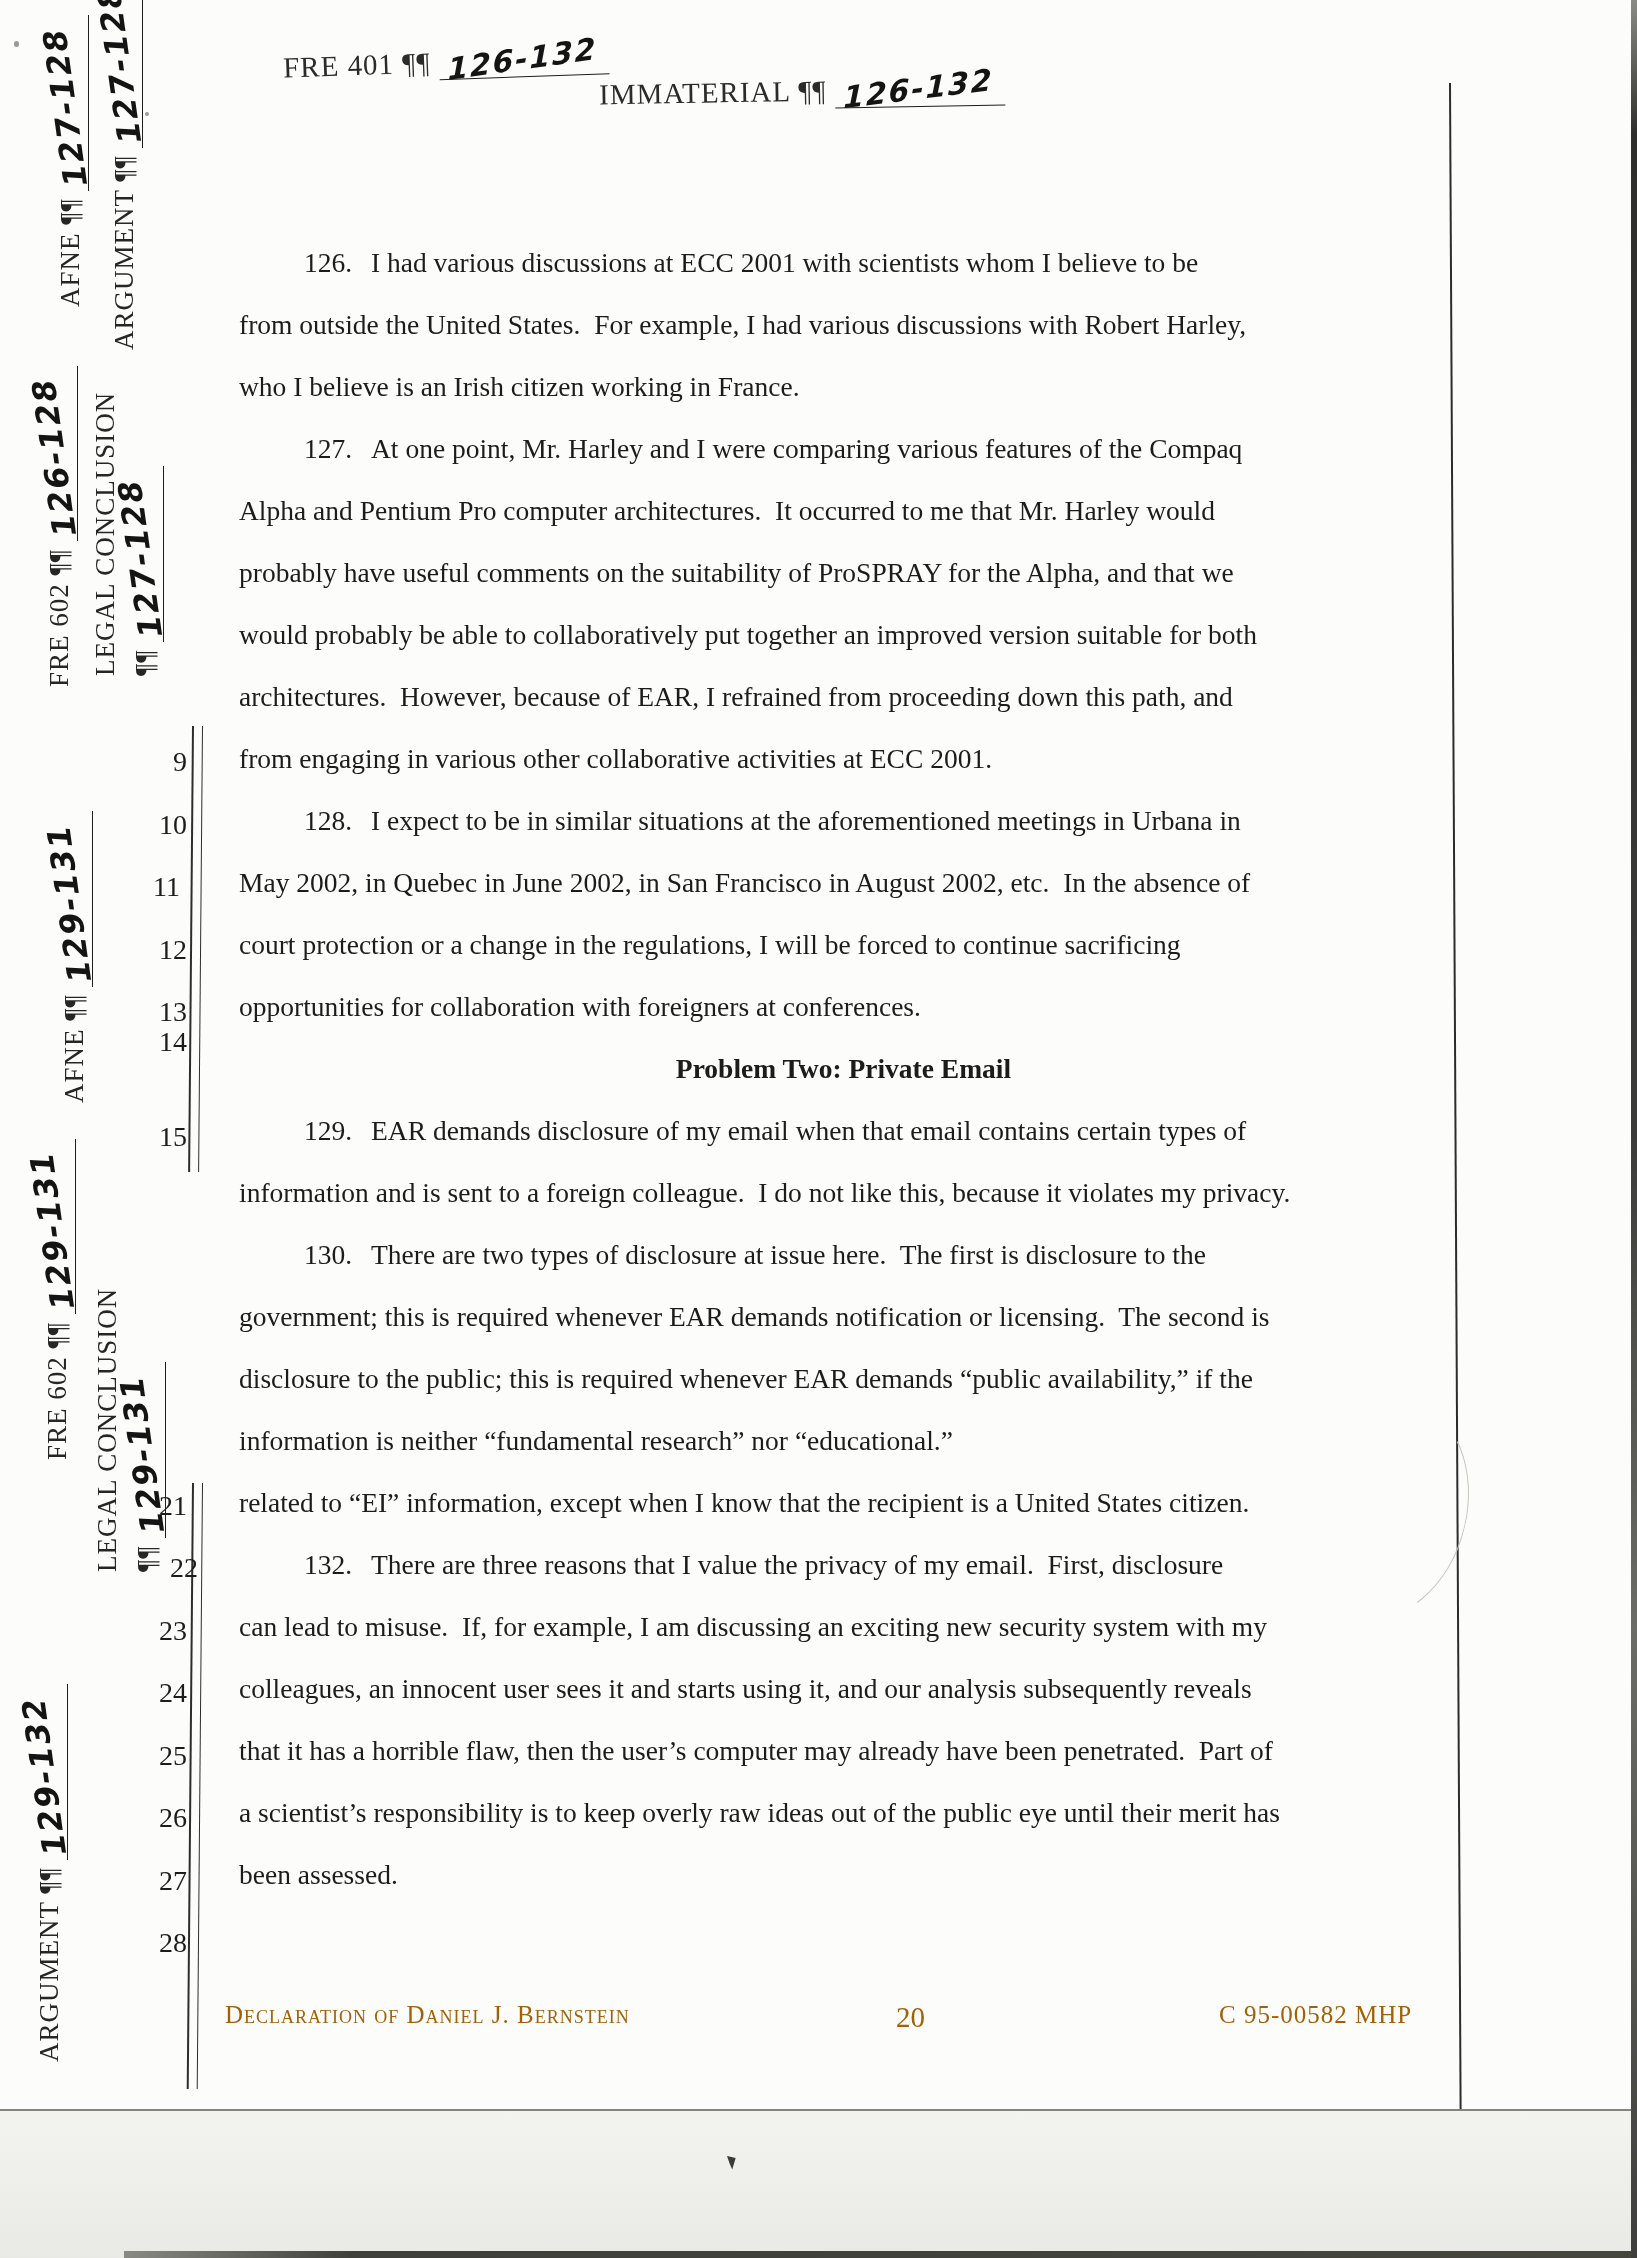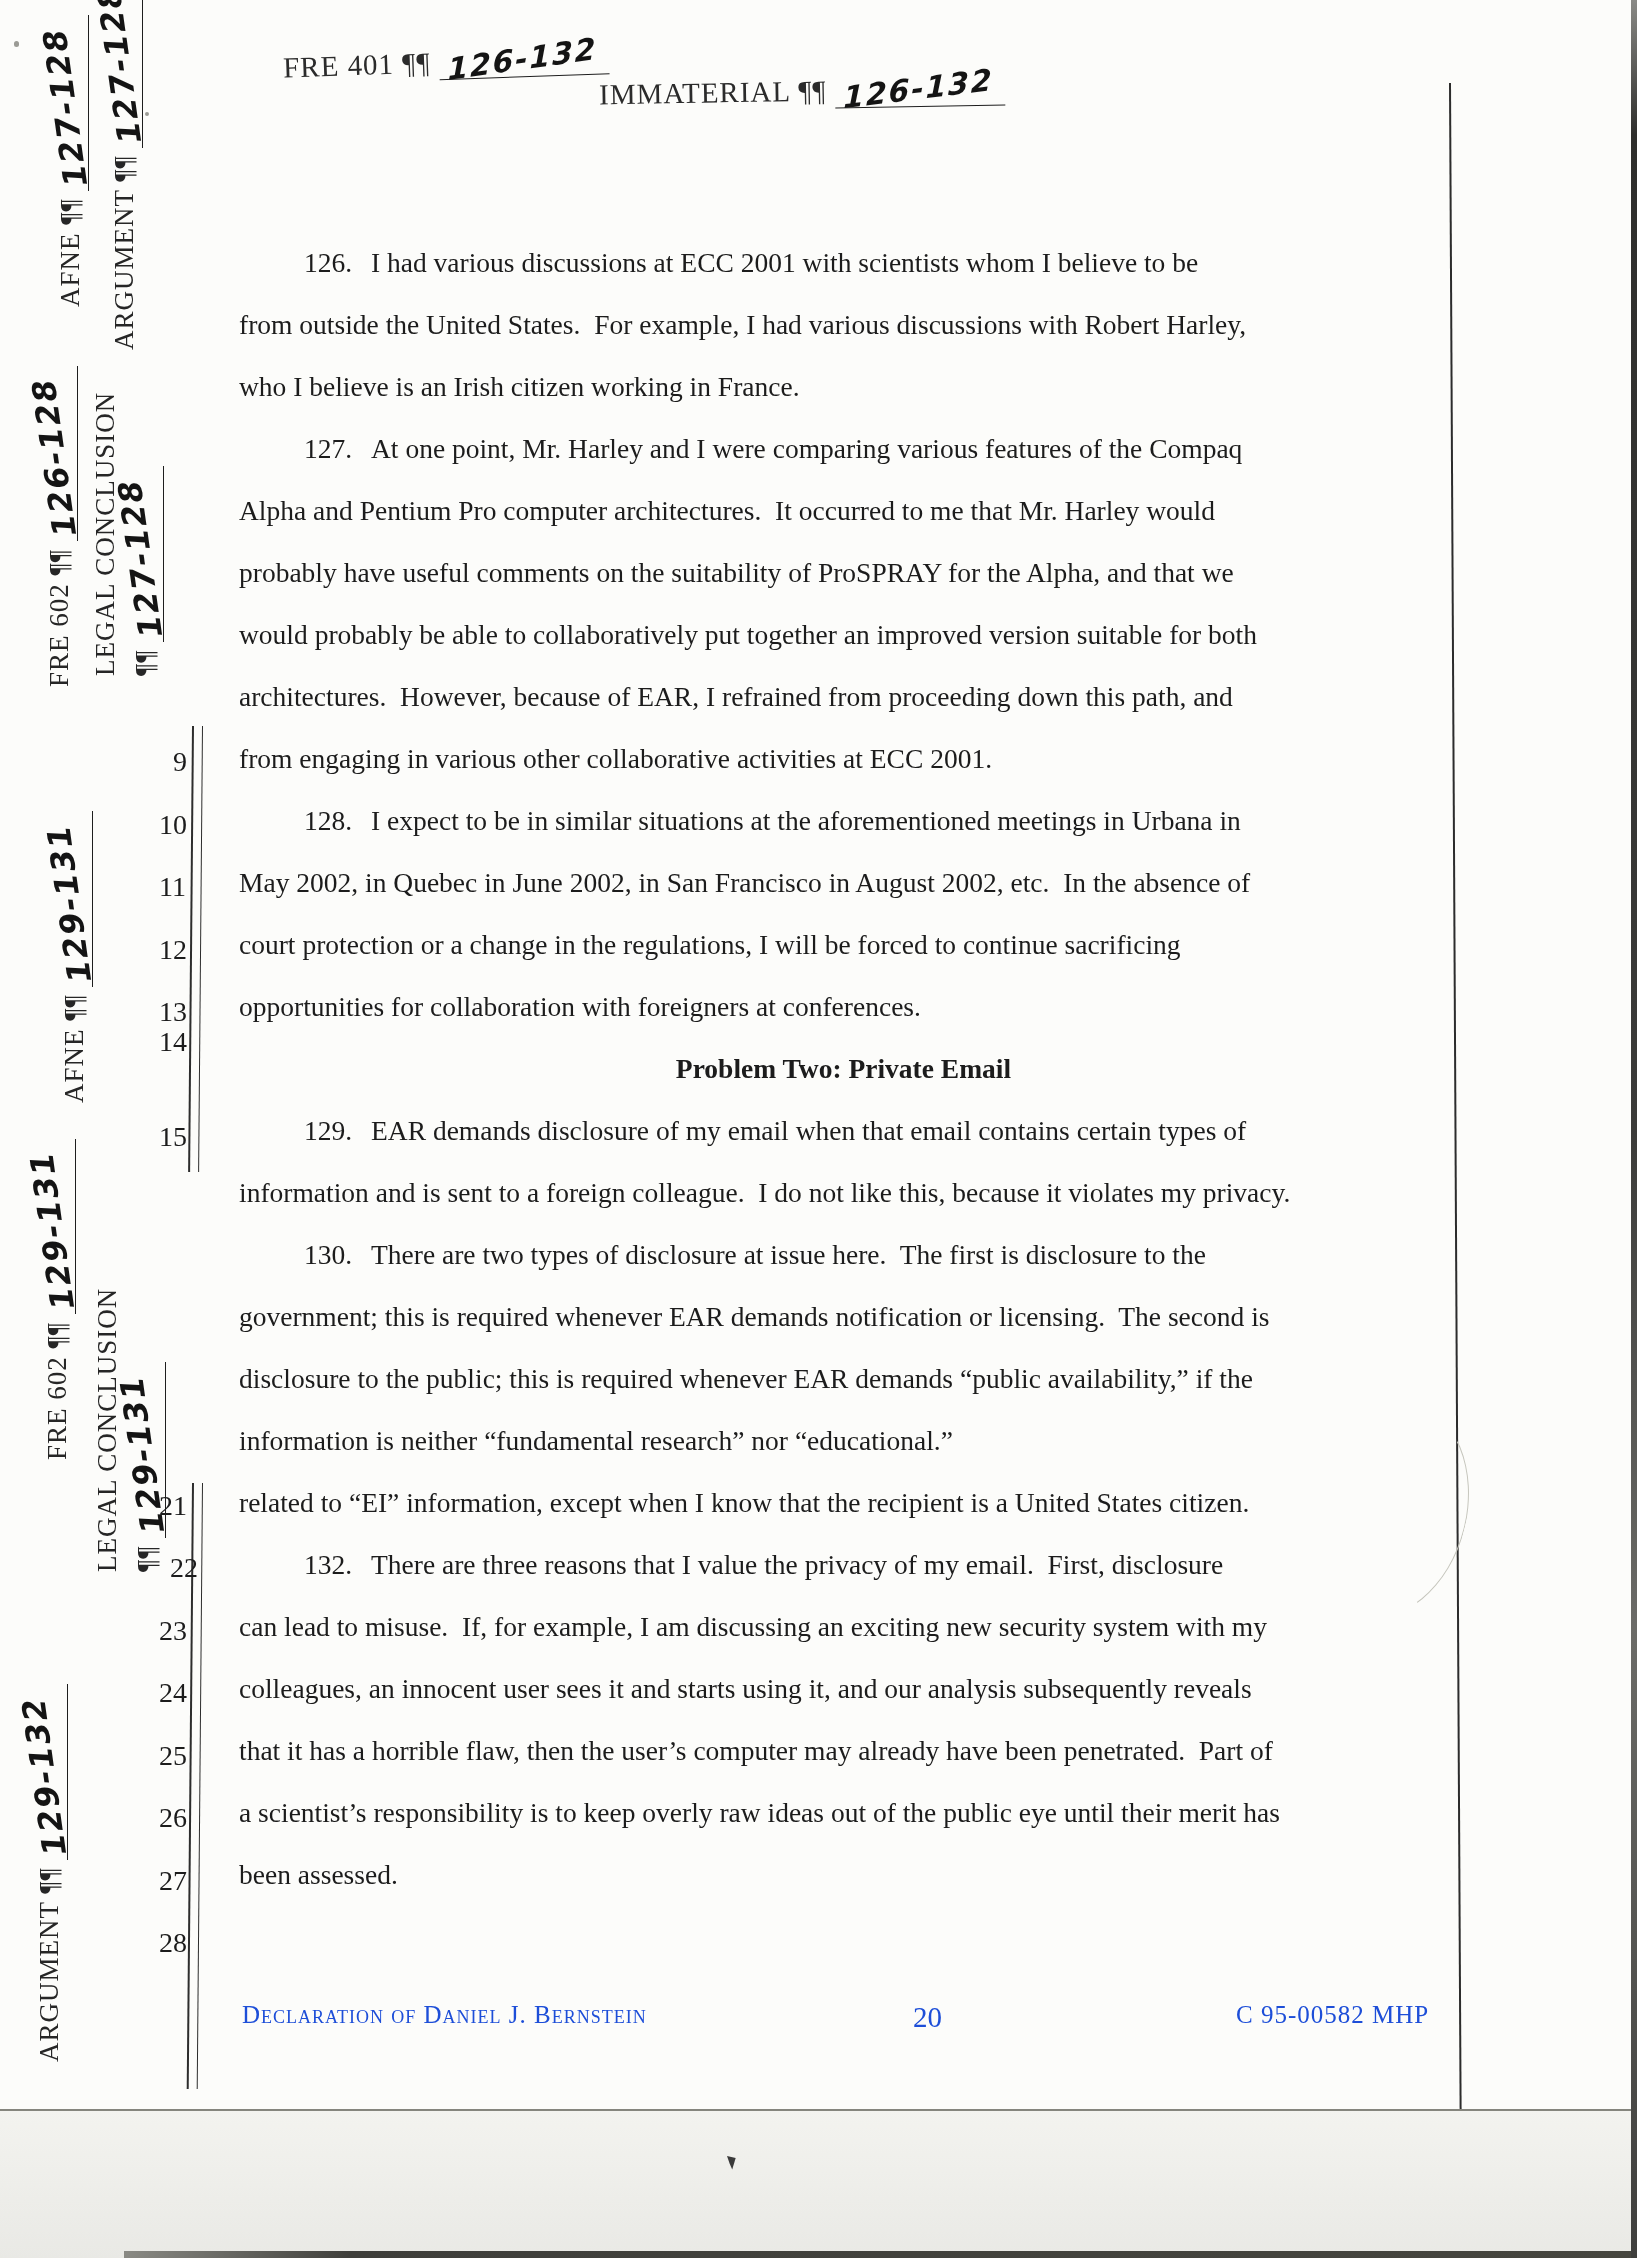--- a/index.html
+++ b/index.html
@@ -36,21 +36,21 @@
   .rule-right { position:absolute; left:1449px; top:83px; width:1.9px; height:2028px; background:#2c2c2c; transform-origin:top center; transform:rotate(-0.3deg); }
 
   
   #body-lines { position:absolute; left:239px; top:232px; width:1209px; }
   .body-line { height:62px; line-height:62px; white-space:pre; font-size:27.5px; }
   .body-line.indent { padding-left:65px; }
   .pnum { display:inline-block; min-width:67px; }
   .heading-line { text-align:center; font-weight:bold; }
 
   
-  .footer-text { position:absolute; top:2001px; font-size:25px; color:#1d4ed8;margin-left:17px; }
+  .footer-text { position:absolute; top:2001px; font-size:25px; color:#a16207; }
   .footer-title { left:225px; font-variant:small-caps; letter-spacing:1px; }
   .footer-page { left:896px; font-size:29px; }
   .footer-case { left:1219px; letter-spacing:1px; }
 
   
   .edge-strip-right { position:absolute; right:0; top:0; width:6.8px; height:100%;
     background:linear-gradient(180deg,#8a8a86 0%,#2e2e2c 6%,#3b3b39 50%,#6b6b67 72%,#3e3e3c 100%); }
   .page-edge-line { position:absolute; left:0; top:2109px; width:100%; height:1.9px; background:#85857d; }
   .bottom-band { position:absolute; left:0; top:2111px; width:100%; height:148px;
     background:linear-gradient(180deg,#f3f3ef,#e9e9e5); }
@@ -92,21 +92,21 @@
       </div>
       <div class="margin-stamp" style="left: 27px; top: 2062px;"><span>ARGUMENT ¶¶ </span><span class="uline"><span class="hand">129-132</span></span></div>
     </div>
 
   <div class="rule-double" style="top:726px; height:446px;"></div>
   <div class="rule-double" style="top:1483px; height:606px;"></div>
   <div class="rule-right"></div>
   <div id="line-numbers">
       <div class="line-no" style="left: 141px; top: 745px;">9</div>
       <div class="line-no" style="left: 141px; top: 808px;">10</div>
-      <div class="line-no" style="left: 140px; top: 870px;">11</div>
+      <div class="line-no" style="left: 134px; top: 870px;">11</div>
       <div class="line-no" style="left: 141px; top: 933px;">12</div>
       <div class="line-no" style="left: 141px; top: 995px;">13</div>
       <div class="line-no" style="left: 141px; top: 1025px;">14</div>
       <div class="line-no" style="left: 141px; top: 1120px;">15</div>
       <div class="line-no" style="left: 141px; top: 1489px;">21</div>
       <div class="line-no" style="left: 152px; top: 1551px;">22</div>
       <div class="line-no" style="left: 141px; top: 1614px;">23</div>
       <div class="line-no" style="left: 141px; top: 1676px;">24</div>
       <div class="line-no" style="left: 141px; top: 1739px;">25</div>
       <div class="line-no" style="left: 141px; top: 1801px;">26</div>

